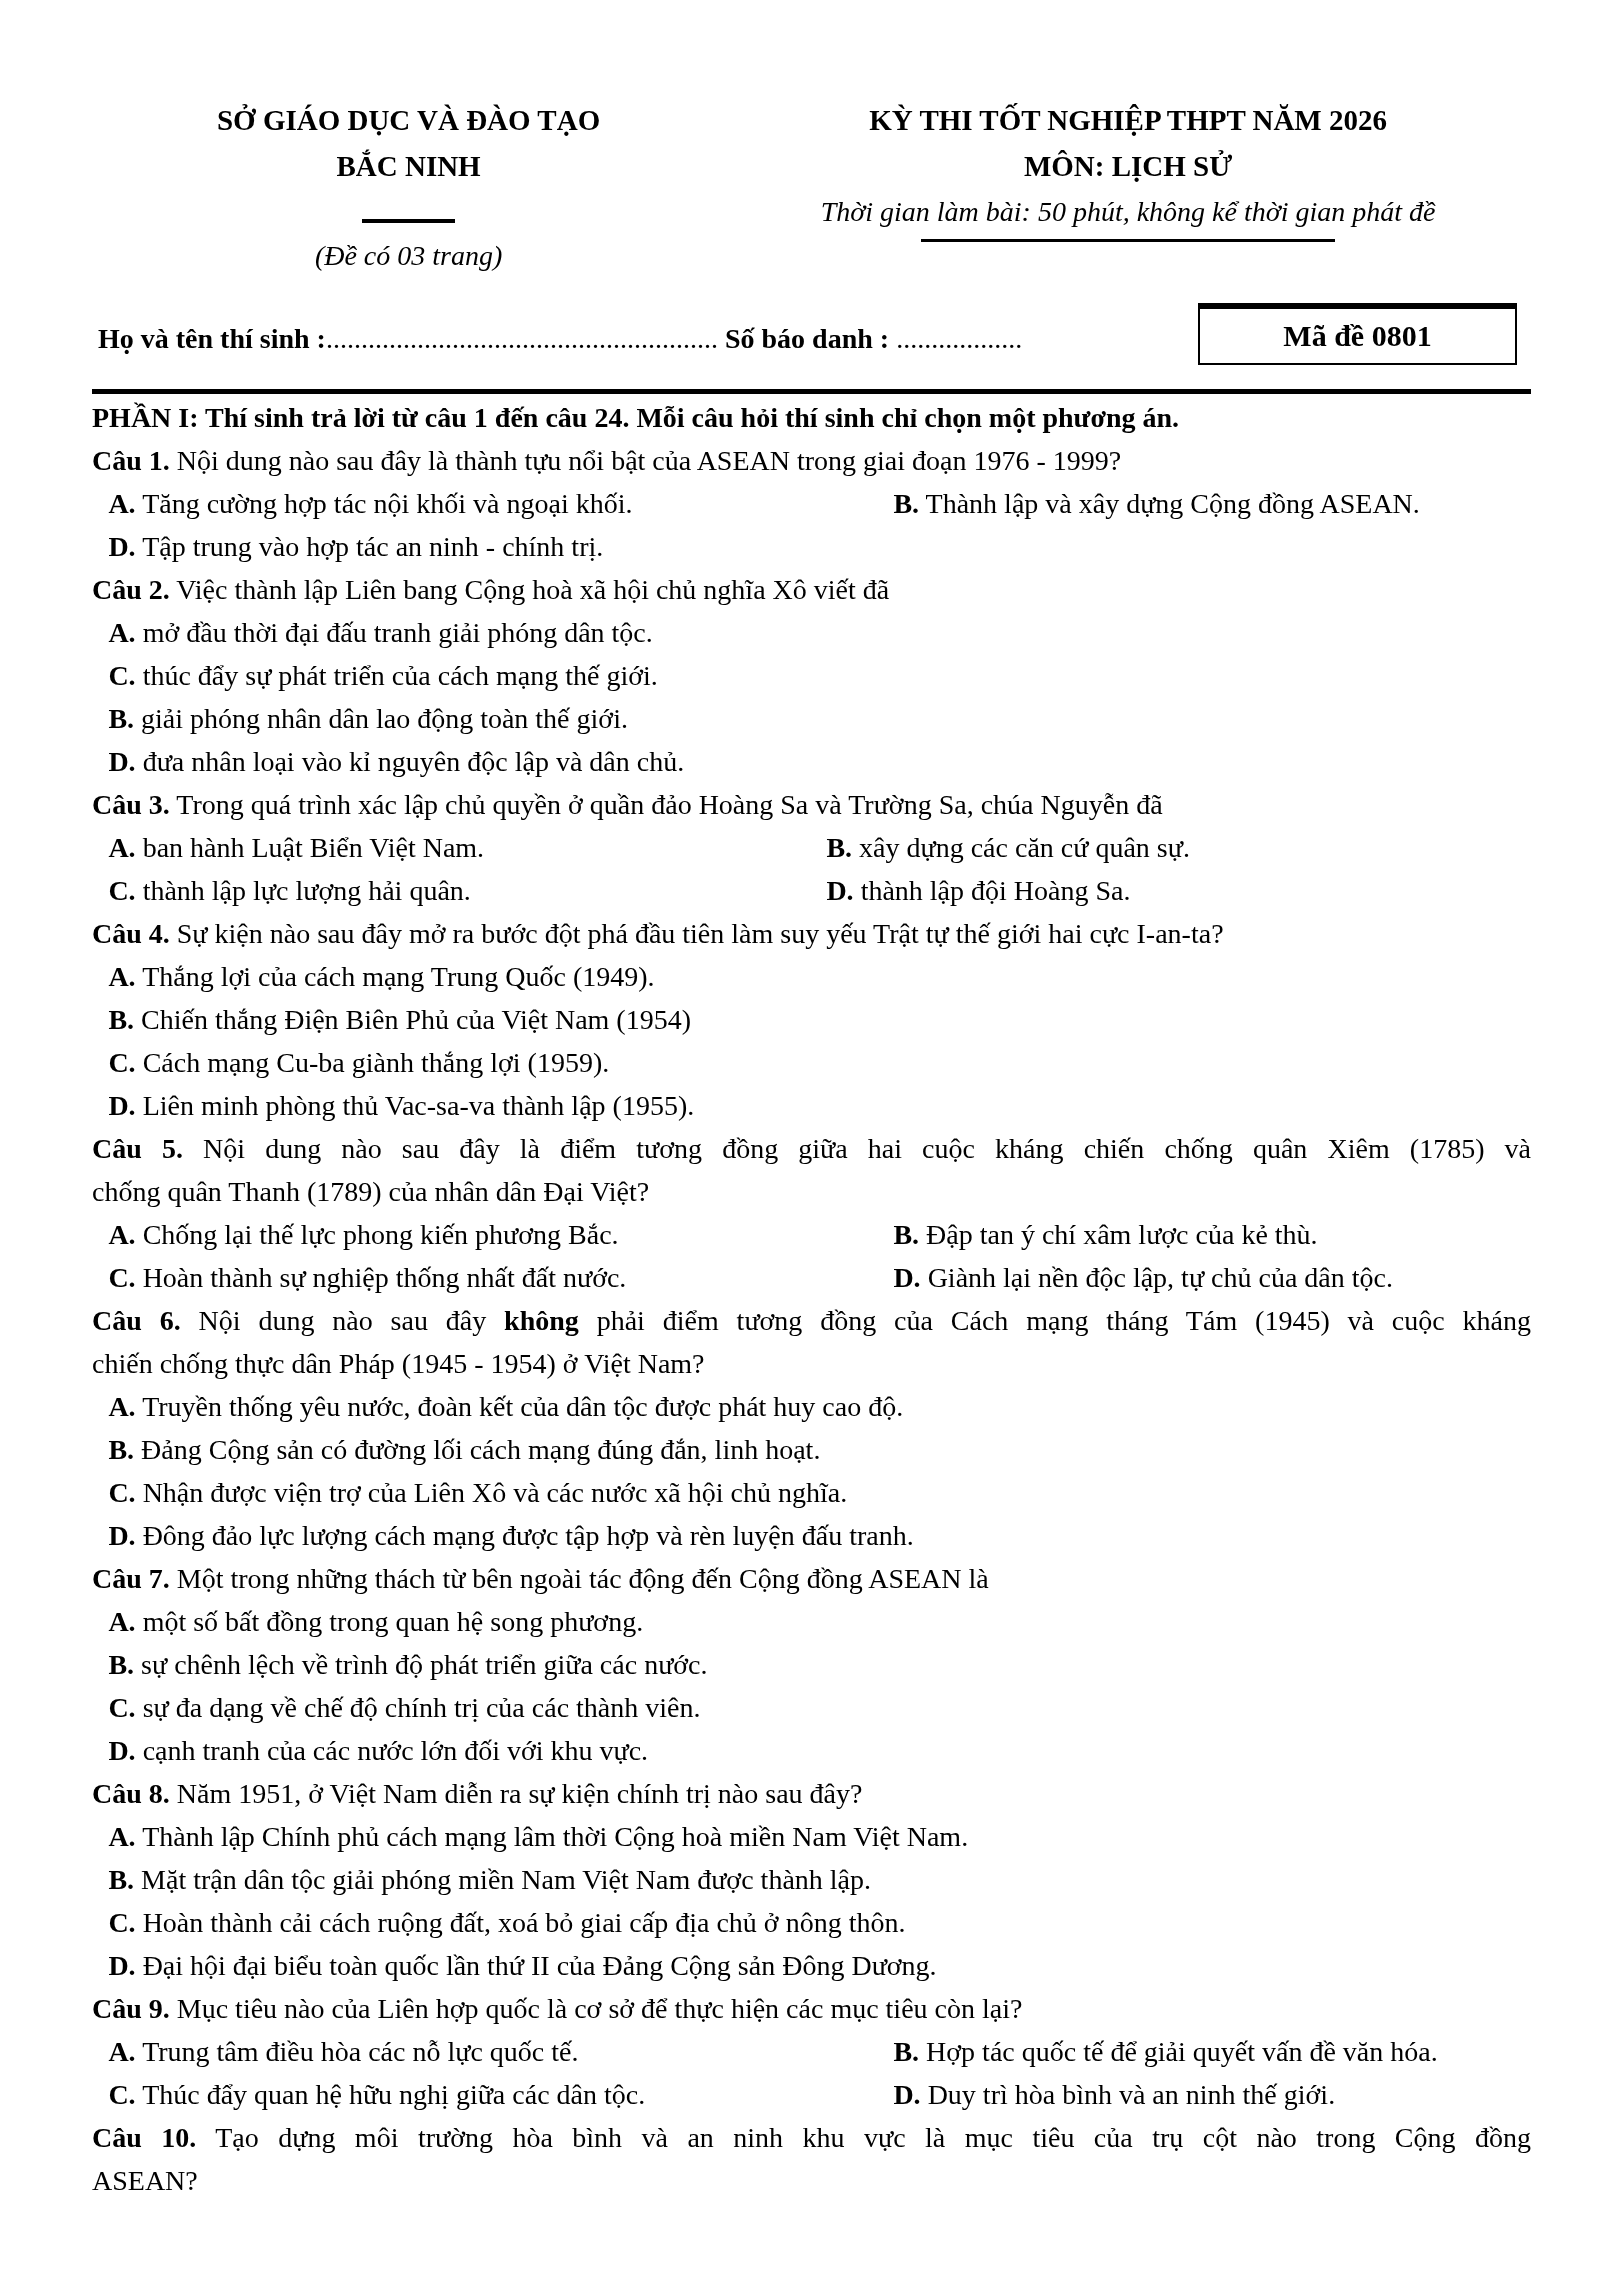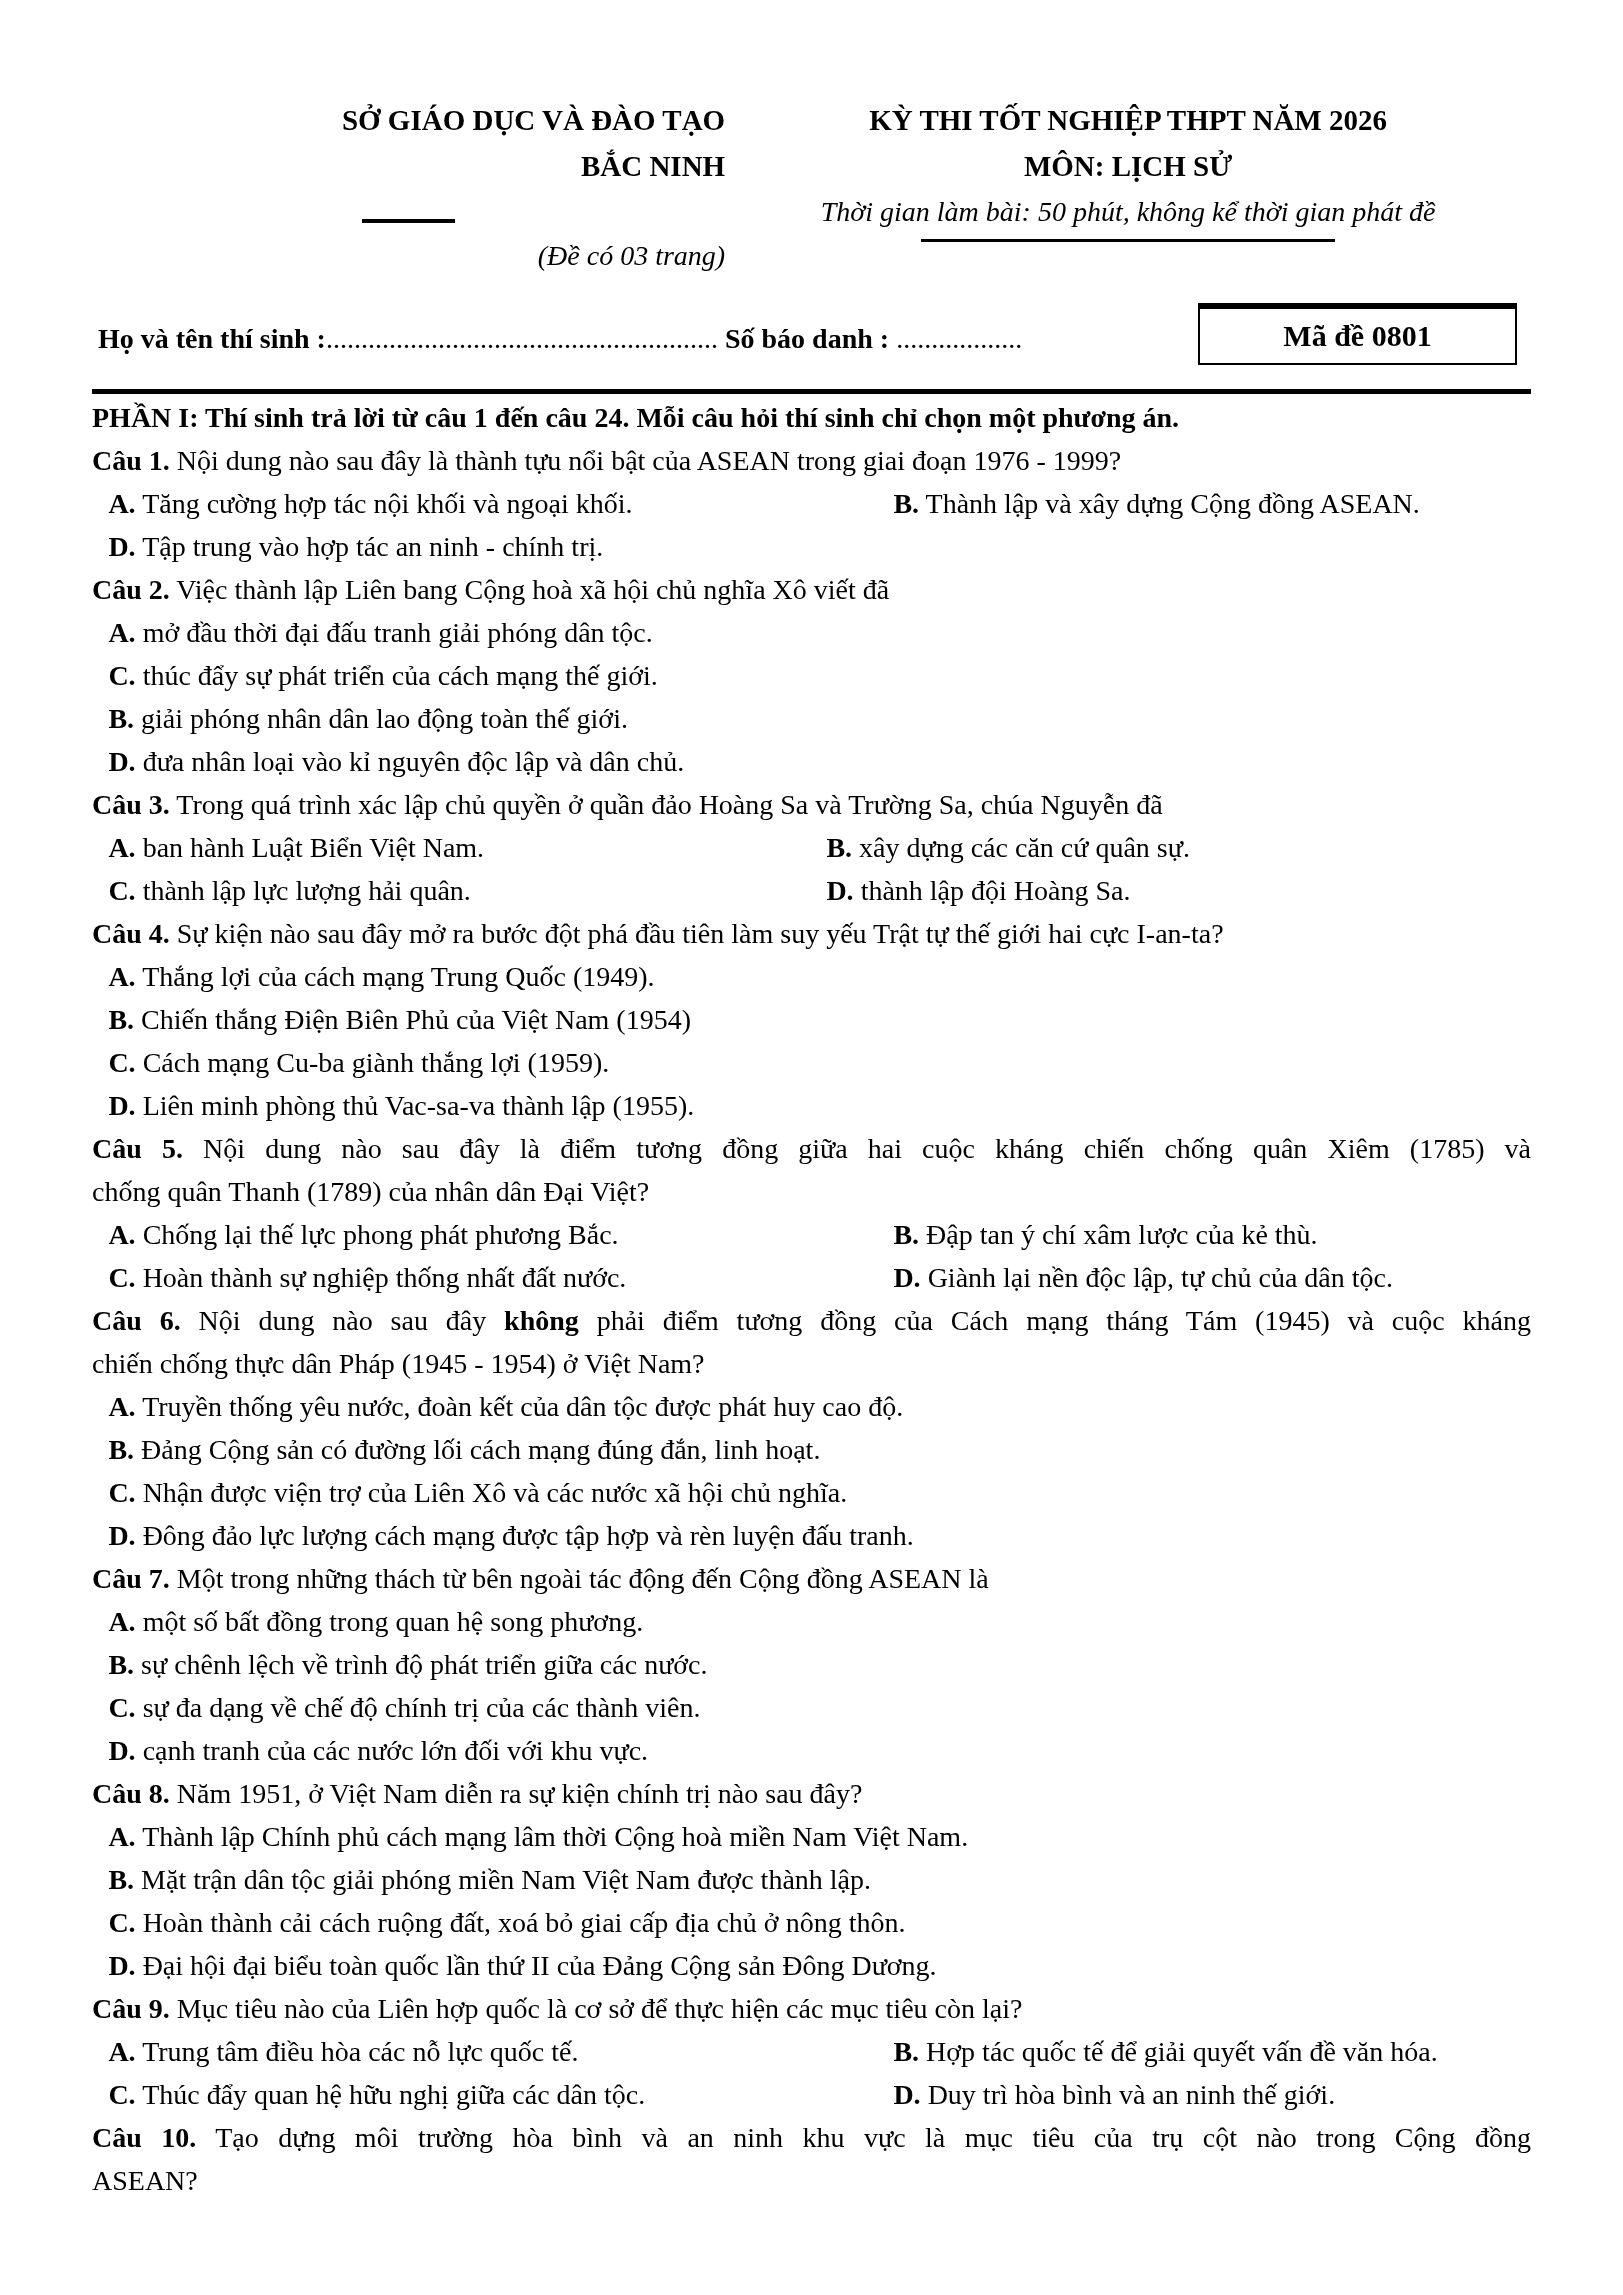--- a/index.html
+++ b/index.html
@@ -12,21 +12,21 @@
     font-family: "Liberation Serif", serif;
     font-size: 28px;
     overflow: hidden;
     box-sizing: border-box;
     padding: 97px 92px 0 92px;
   }
   .bold { font-weight: bold; }
 
   
   .header { display: flex; }
-  .header-left  { width: 44%; text-align: right; line-height: 46px; }
+  .header-left  { width: 44%; text-align: center; line-height: 46px; }
   .header-right { width: 56%; text-align: center; line-height: 46px; }
   .org-line, .title-line { font-weight: bold; font-size: 29px; }
   .short-rule { width: 93px; height: 3.9px; background: #000; margin: 30px auto 0 auto; }
   .pages-note { font-style: italic; margin-top: 10.5px; }
   .duration-line { font-style: italic; }
   .duration-rule { width: 414px; height: 3.3px; background: #000; margin: 3.9px auto 0 auto; }
 
   
   .candidate-row { position: relative; height: 77px; margin-top: 23.6px; }
   .candidate-line { position: absolute; left: 6px; top: 19.6px; white-space: nowrap; }
@@ -123,21 +123,21 @@
     <div class="opt-line"><b>A.</b> <span>Thắng lợi của cách mạng Trung Quốc (1949).</span></div>
     <div class="opt-line"><b>B.</b> <span>Chiến thắng Điện Biên Phủ của Việt Nam (1954)</span></div>
     <div class="opt-line"><b>C.</b> <span>Cách mạng Cu-ba giành thắng lợi (1959).</span></div>
     <div class="opt-line"><b>D.</b> <span>Liên minh phòng thủ Vac-sa-va thành lập (1955).</span></div>
   </div>
 
   <div class="question">
     <div class="q-line jline"><b class="q-num">Câu 5.</b> <span>Nội dung nào sau đây là điểm tương đồng giữa hai cuộc kháng chiến chống quân Xiêm (1785) và</span></div>
     <div class="q-line">chống quân Thanh (1789) của nhân dân Đại Việt?</div>
     <div class="opt-grid cols-55">
-      <div class="opt"><b>A.</b> <span>Chống lại thế lực phong phát phương Bắc.</span></div>
+      <div class="opt"><b>A.</b> <span>Chống lại thế lực phong kiến phương Bắc.</span></div>
       <div class="opt"><b>B.</b> <span>Đập tan ý chí xâm lược của kẻ thù.</span></div>
     </div>
     <div class="opt-grid cols-55">
       <div class="opt"><b>C.</b> <span>Hoàn thành sự nghiệp thống nhất đất nước.</span></div>
       <div class="opt"><b>D.</b> <span>Giành lại nền độc lập, tự chủ của dân tộc.</span></div>
     </div>
   </div>
 
   <div class="question">
     <div class="q-line jline"><b class="q-num">Câu 6.</b> <span>Nội dung nào sau đây</span> <b>không</b> <span>phải điểm tương đồng của Cách mạng tháng Tám (1945) và cuộc kháng</span></div>

